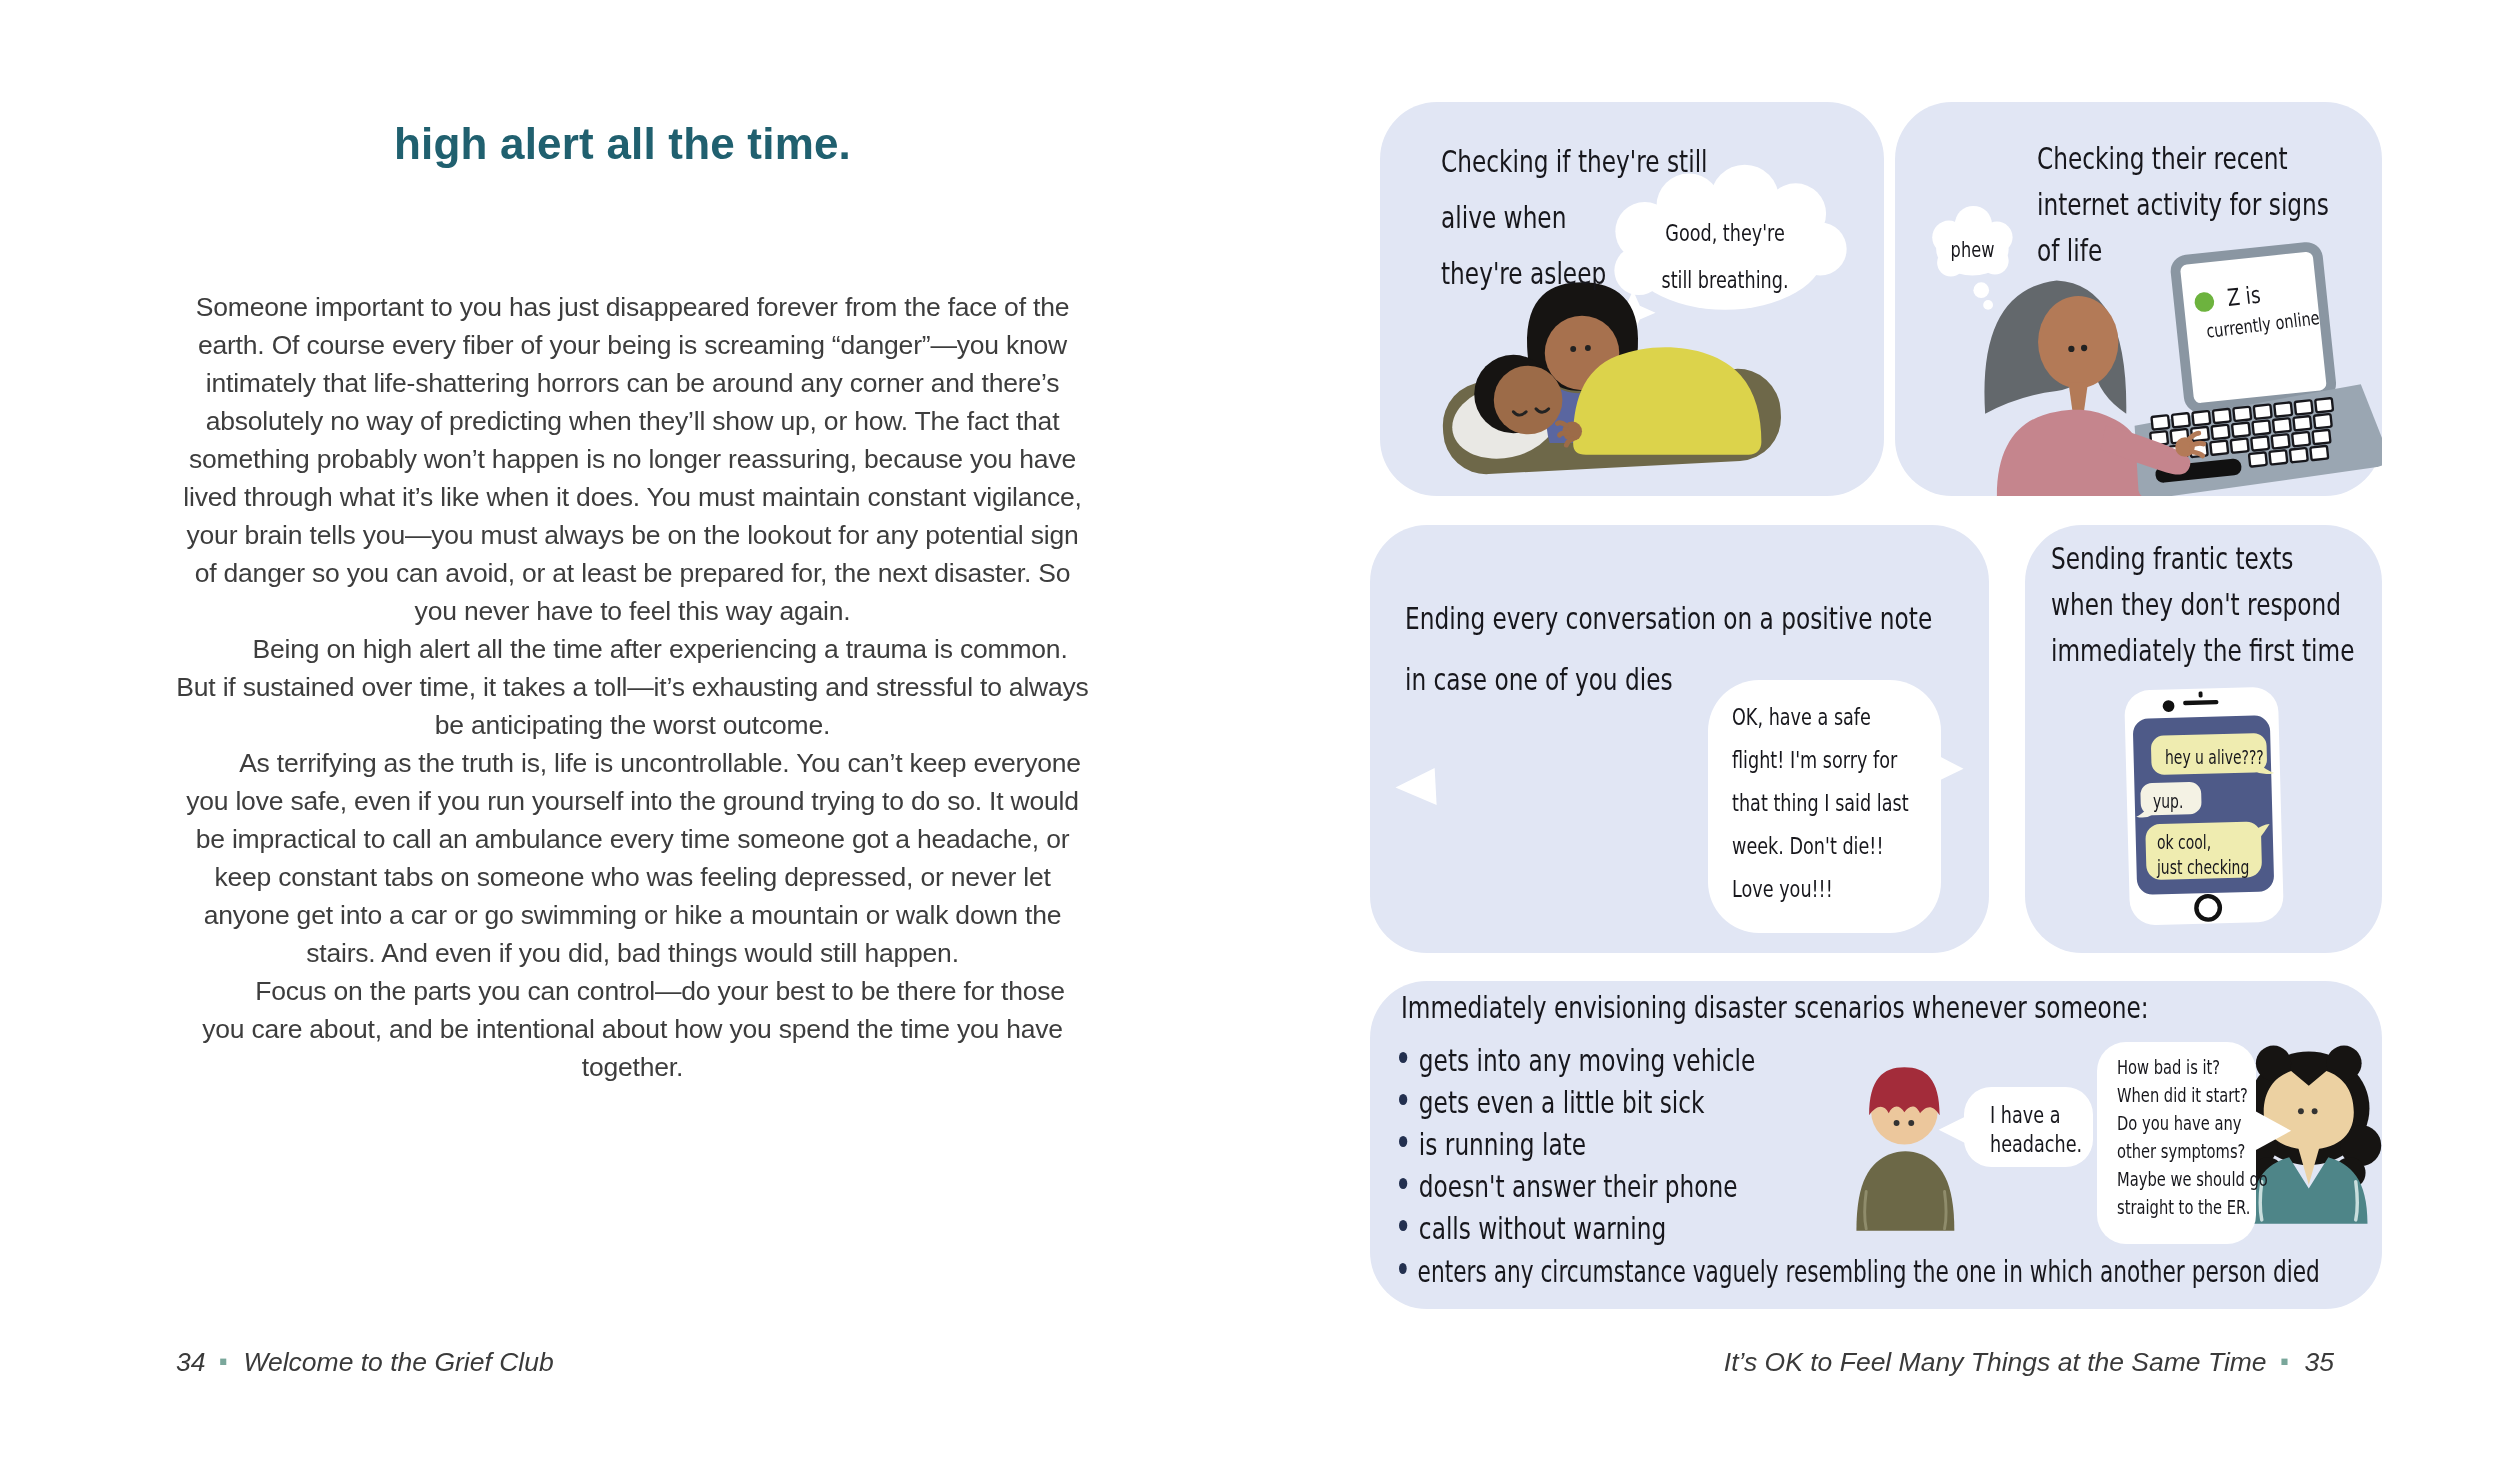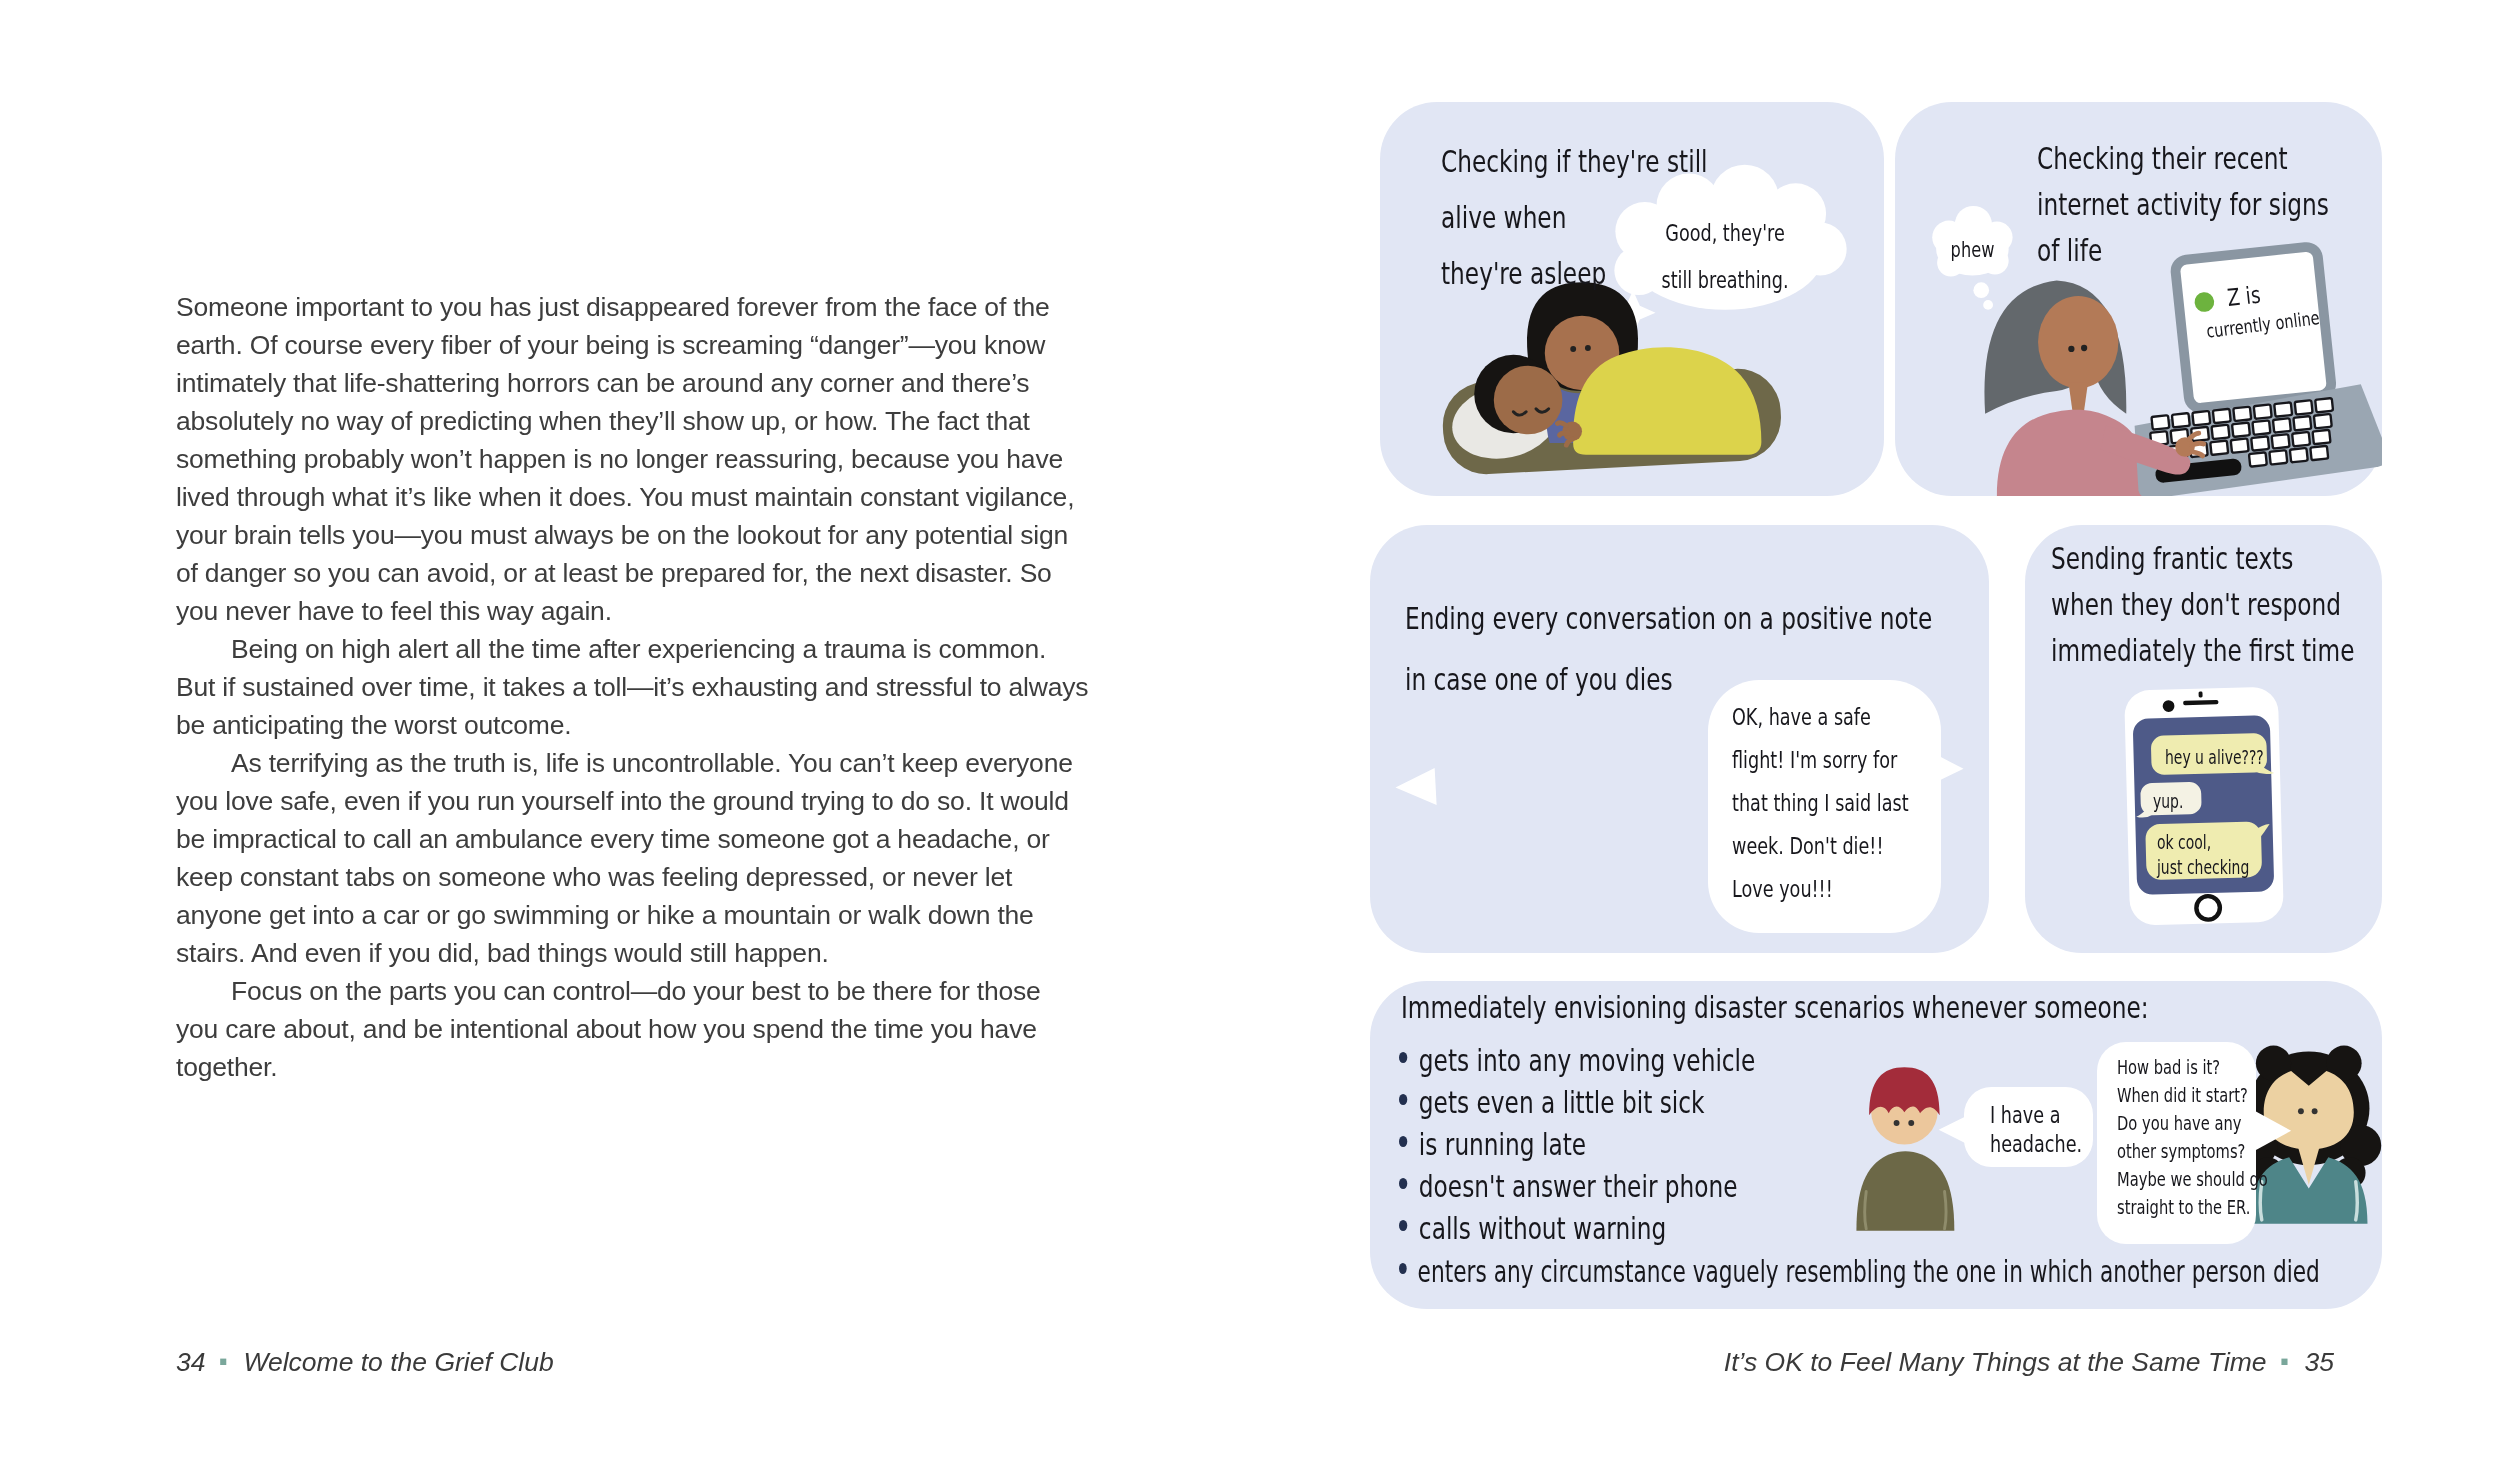--- a/index.html
+++ b/index.html
@@ -32,21 +32,21 @@
     --bullet:#23304f;
   }
   *{margin:0;padding:0;box-sizing:border-box;}
   html,body{background:#fff;}
   .page{position:relative;width:2509px;height:1463px;background:#ffffff;overflow:hidden;
         font-family:"Liberation Sans",sans-serif;}
   
   .heading{position:absolute;left:201px;top:116px;width:843px;text-align:center;
            color:var(--teal);font-size:44px;font-weight:700;line-height:56px;letter-spacing:0.2px;}
   .bodytext{position:absolute;left:176px;top:288px;width:913px;color:var(--body-ink);
-            font-size:26.5px;line-height:38px;letter-spacing:-0.2px;}
+            font-size:26.5px;line-height:38px;letter-spacing:-0.2px;text-align:center;}
   .bodytext p.indent{text-indent:55px;}
   .footer{position:absolute;top:1347px;font-size:26.5px;font-style:italic;color:#3a3a3a;white-space:nowrap;text-align:right;}
   .footer-left{left:176px;}
   .footer-right{right:175px;text-align:right;}
   .sep{font-style:normal;color:var(--dot);font-size:43px;font-weight:700;vertical-align:-4.9px;
        padding:0 11.8px;line-height:0;}
   
   .panel{position:absolute;background:var(--panel-bg);border-radius:57px;}
   .p1{left:1380px;top:102px;width:504px;height:394px;}
   .p2{left:1895px;top:102px;width:487px;height:394px;}
@@ -70,20 +70,21 @@
   .bullet-row.tight{transform:scaleX(0.70);}
   .bdot{display:inline-block;width:10.8px;height:10.8px;border-radius:50%;background:var(--bullet);
         margin-right:15.7px;vertical-align:7.8px;}
 </style>
 </head>
 <body>
 
 <div class="page">
 
   <div class="heading">
+    <div>high alert all the time.</div>
   </div>
 
   <div class="bodytext">
     <p>Someone important to you has just disappeared forever from the face of the earth. Of course every fiber of your being is screaming “danger”—you know intimately that life-shattering horrors can be around any corner and there’s absolutely no way of predicting when they’ll show up, or how. The fact that something probably won’t happen is no longer reassuring, because you have lived through what it’s like when it does. You must maintain constant vigilance, your brain tells you—you must always be on the lookout for any potential sign of danger so you can avoid, or at least be prepared for, the next disaster. So you never have to feel this way again.</p>
     <p class="indent">Being on high alert all the time after experiencing a trauma is common. But if sustained over time, it takes a toll—it’s exhausting and stressful to always be anticipating the worst outcome.</p>
     <p class="indent">As terrifying as the truth is, life is uncontrollable. You can’t keep everyone you love safe, even if you run yourself into the ground trying to do so. It would be impractical to call an ambulance every time someone got a headache, or keep constant tabs on someone who was feeling depressed, or never let anyone get into a car or go swimming or hike a mountain or walk down the stairs. And even if you did, bad things would still happen.</p>
     <p class="indent">Focus on the parts you can control—do your best to be there for those you care about, and be intentional about how you spend the time you have together.</p>
   </div>
 
   <div class="footer footer-left">

